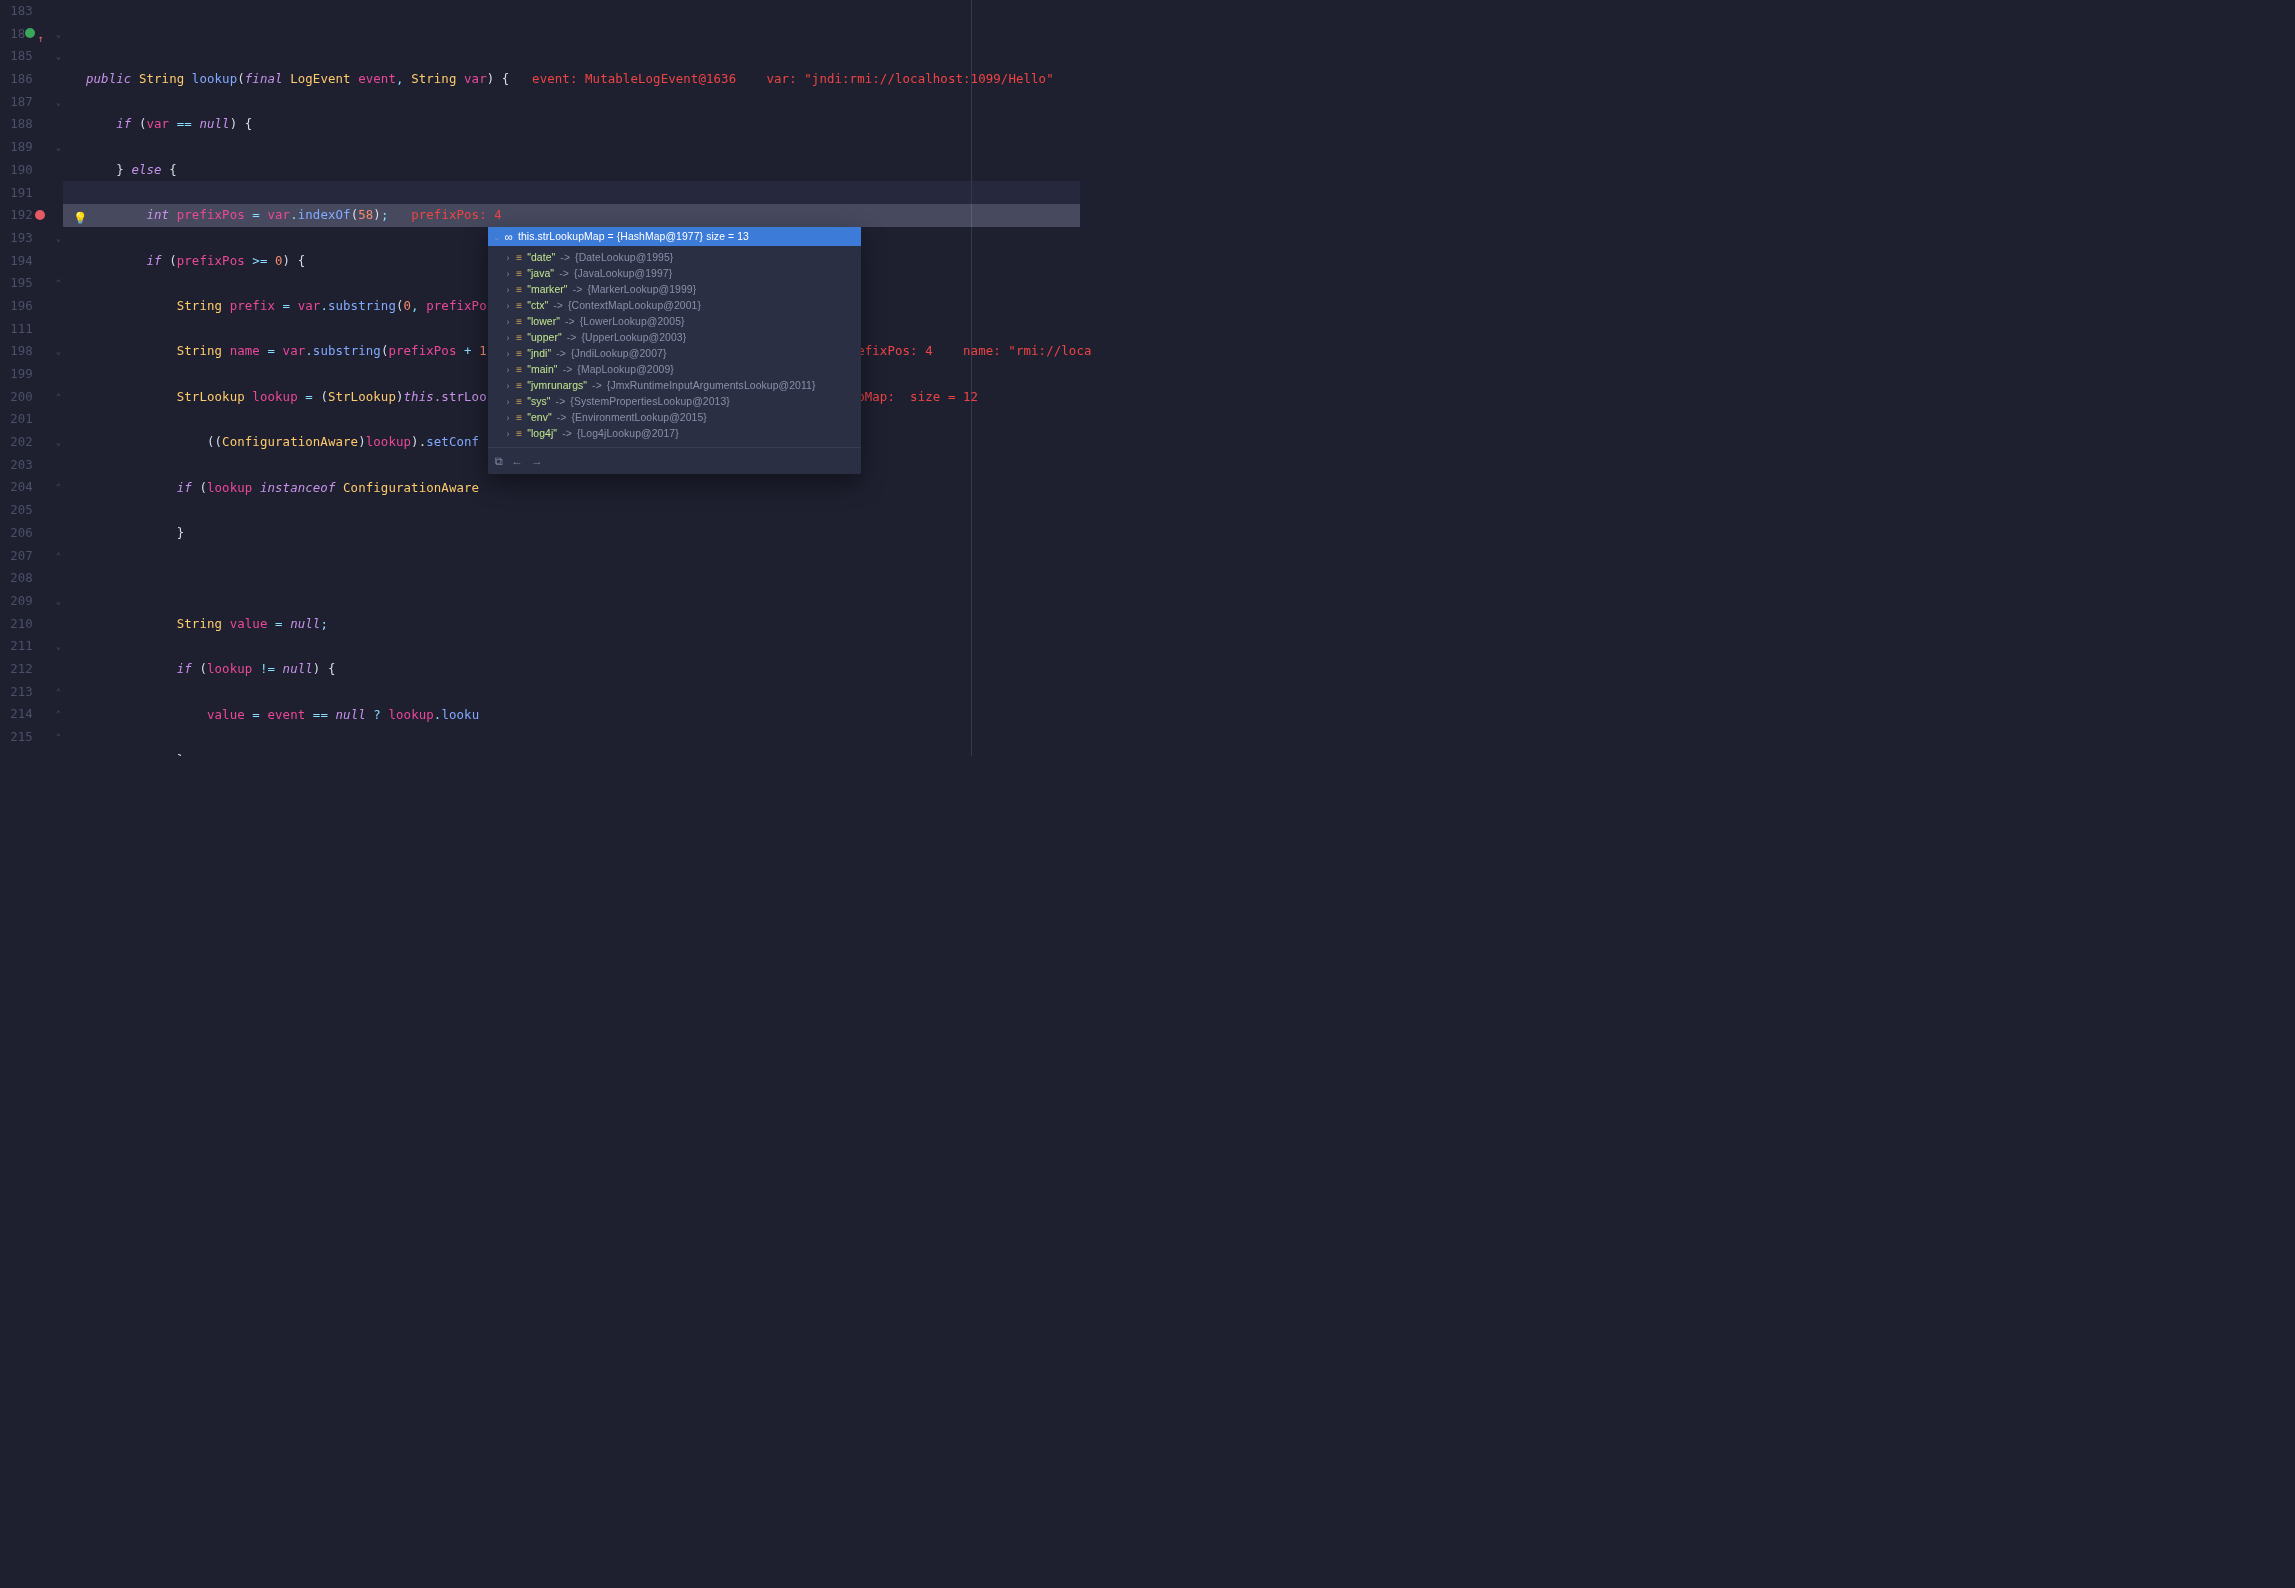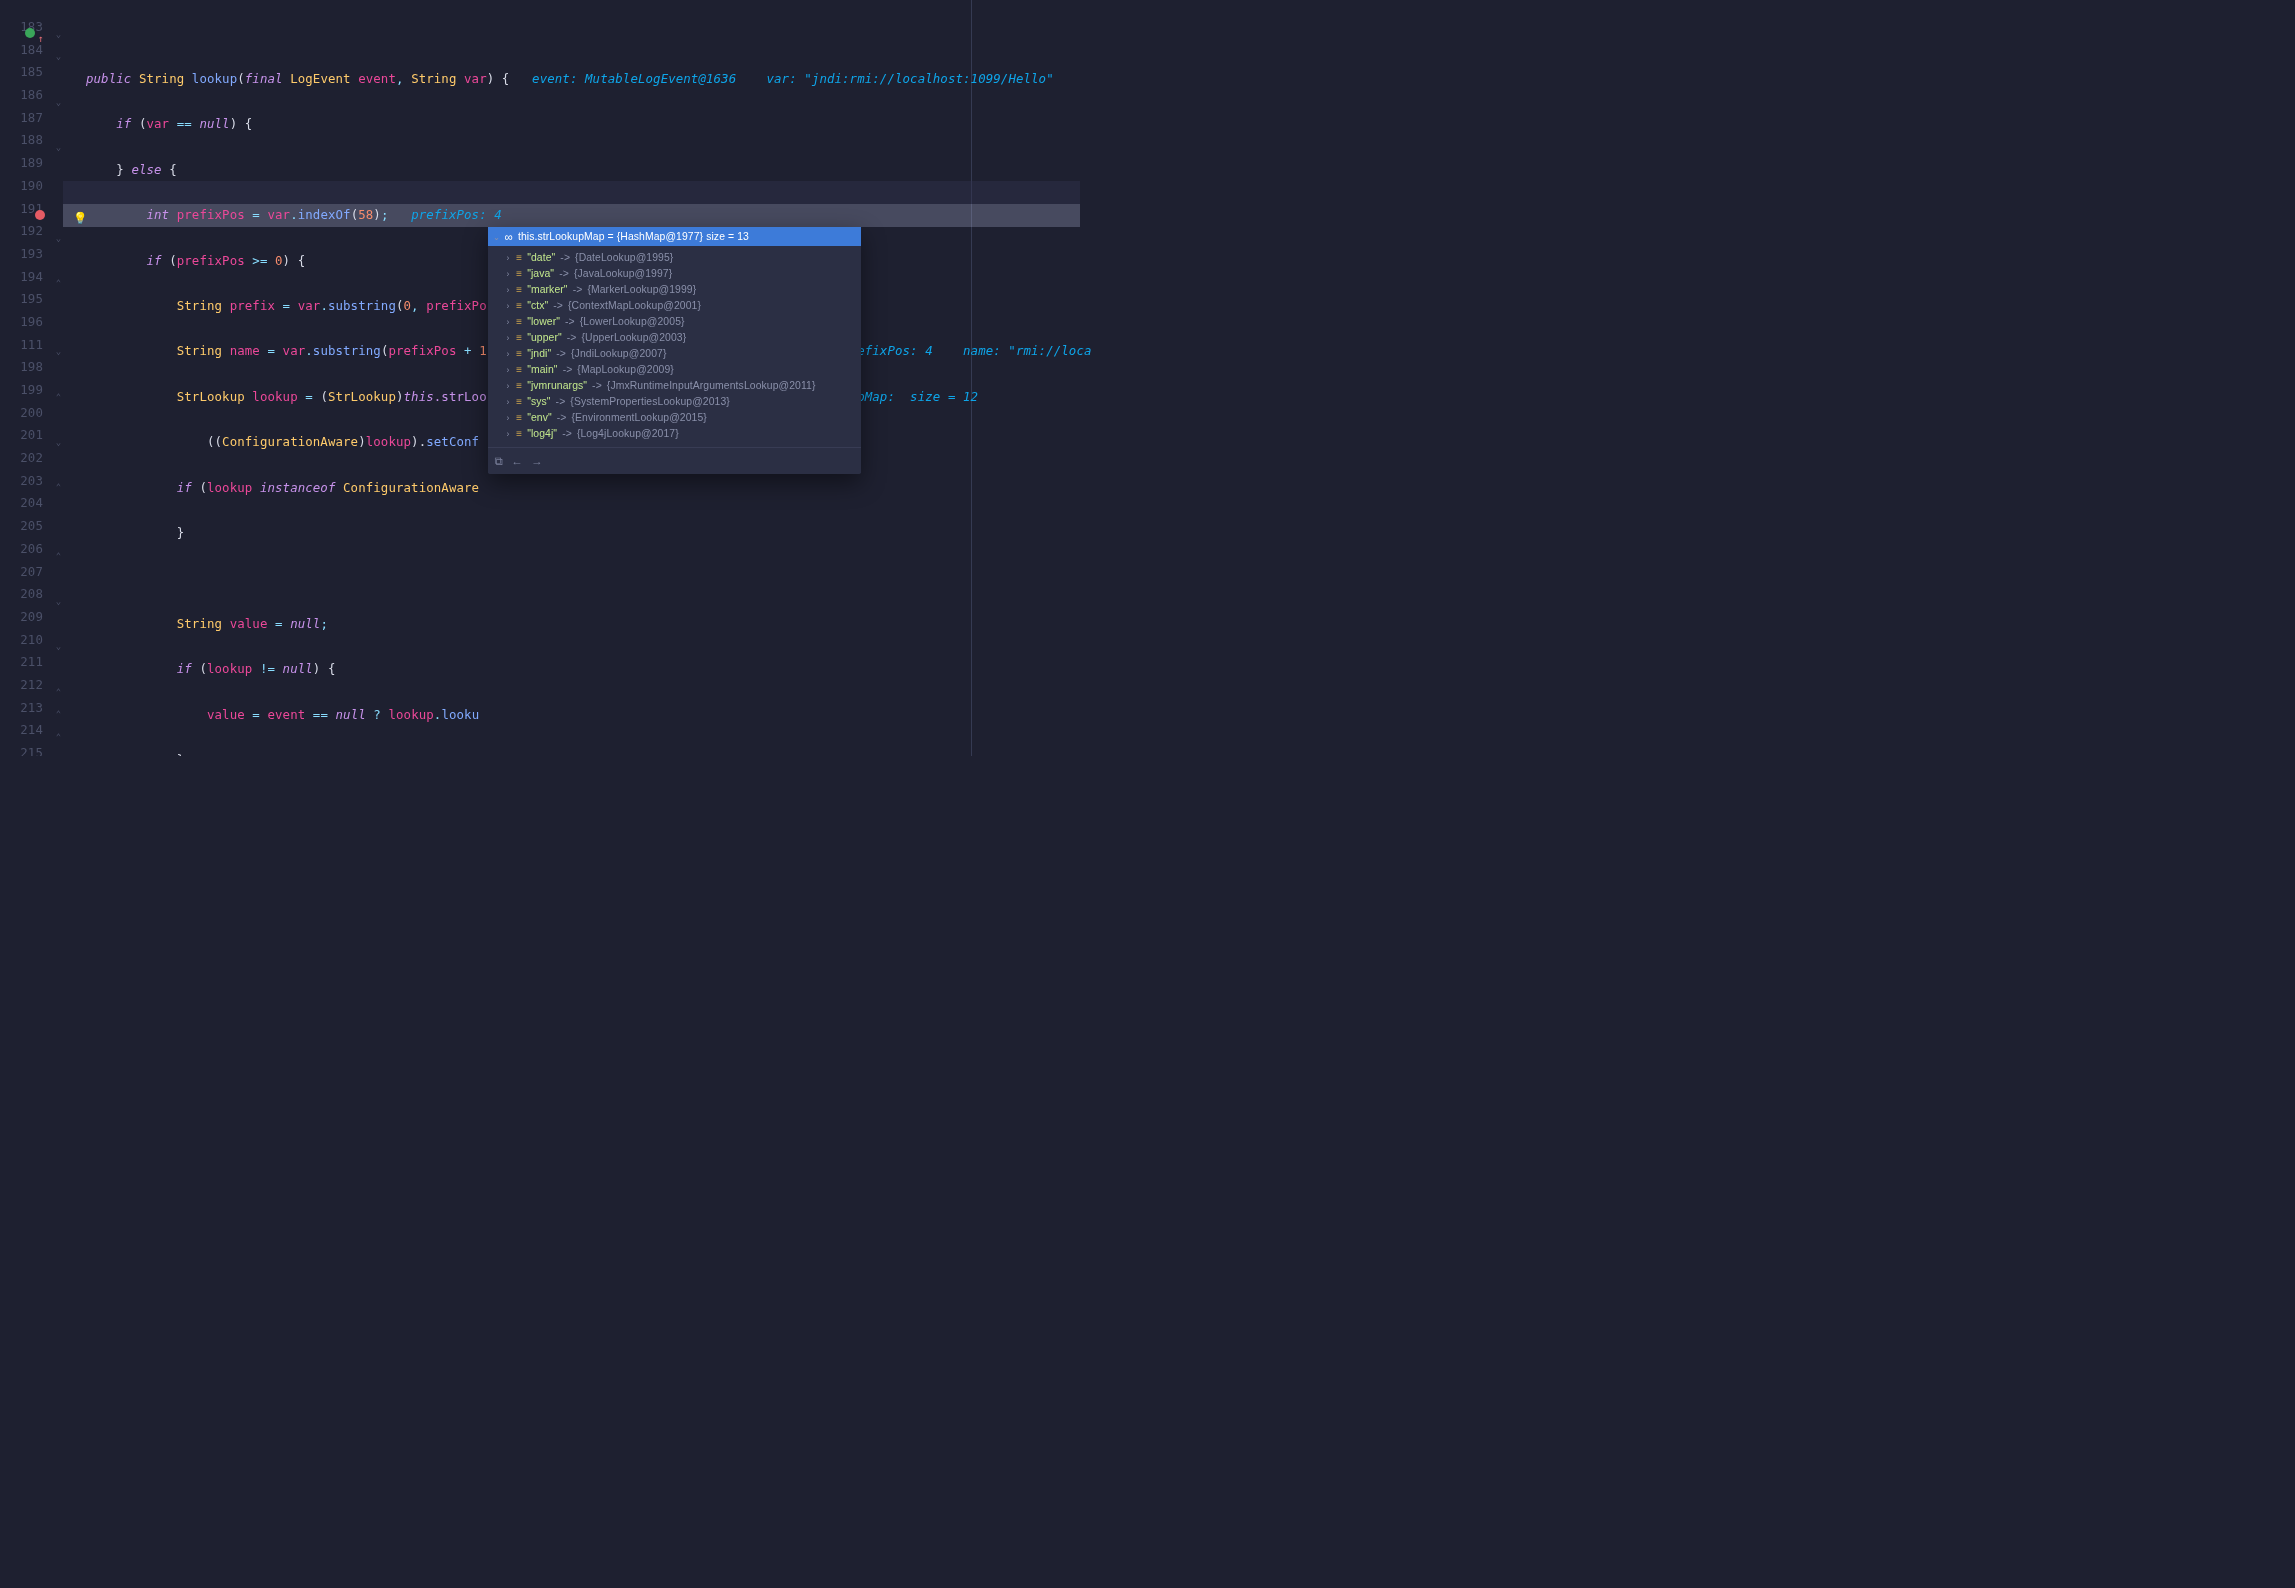--- a/index.html
+++ b/index.html
@@ -1,34 +1,34 @@
 <!DOCTYPE html>
 <html><head>
 <meta charset="utf-8">
 <style>
   html,body{margin:0;padding:0;background:#1e2030;color:#a0a6c5;font-family:"SF Mono",Menlo,Consolas,monospace;font-size:12.4px;line-height:22.7px;overflow:hidden}
   .editor{position:relative;width:1080px;height:756px;letter-spacing:0.1px}
-  .gutter{position:absolute;left:0;top:0;width:48px;text-align:right;color:#4b5068;padding-top:16px;user-select:none}
+  .gutter{position:absolute;left:0;top:0;width:48px;text-align:center;color:#4b5068;padding-top:0;user-select:none}
   .gutter div{height:22.7px;padding-right:5px}
   .marks{position:absolute;left:25px;top:0;width:60px}
   .marks .row{height:22.7px;position:relative}
   .fold-col{position:absolute;left:51px;top:0;width:15px}
   .fold-col div{height:22.7px;text-align:center;color:#4b5068;font-size:9px}
   .code{position:absolute;left:86px;top:0;right:0;white-space:pre}
   .code .row{height:22.7px}
   .hl-line{position:absolute;left:63px;right:0;height:22.7px;background:#c5c8ea;opacity:.25;z-index:0}
   .hl-line2{position:absolute;left:63px;right:0;height:22.7px;background:#30344d;opacity:.45;z-index:0}
   .z{position:relative;z-index:1}
   
   .kw{color:#c792ea;font-style:italic}
   .ty{color:#ffcb6b}
   .fn{color:#82aaff}
   .id{color:#ec4899}
   .num{color:#f78c6c}
-  .cm{color:#0ea5e9;font-style:italic}
+  .cm{color:#ef4444;}
   .op{color:#89ddff}
   .br{color:#d9dce8}
   .nl{color:#c792ea;font-style:italic}
   .field{color:#c792ea}
 
   
   .popup{position:absolute;left:488px;top:227px;width:373px;background:#2b2f44;border-radius:0 0 1.7px 1.7px;box-shadow:0 8.3px 25px rgba(0,0,0,.45);font-family:"SF Pro Text","Helvetica Neue",Arial,sans-serif;font-size:10.4px;line-height:16px;color:#b0b6ce;z-index:5}
   .popup .hdr{background:#3d7bd9;color:#fff;padding:1.7px 5px;display:flex;align-items:center;gap:5px;font-size:10.4px}
   .popup .body{padding:3.3px 3.3px 5px 3.3px}
   .popup .item{display:flex;align-items:center;gap:5px;padding:0 3.3px 0 13.3px;white-space:nowrap;overflow:hidden}

